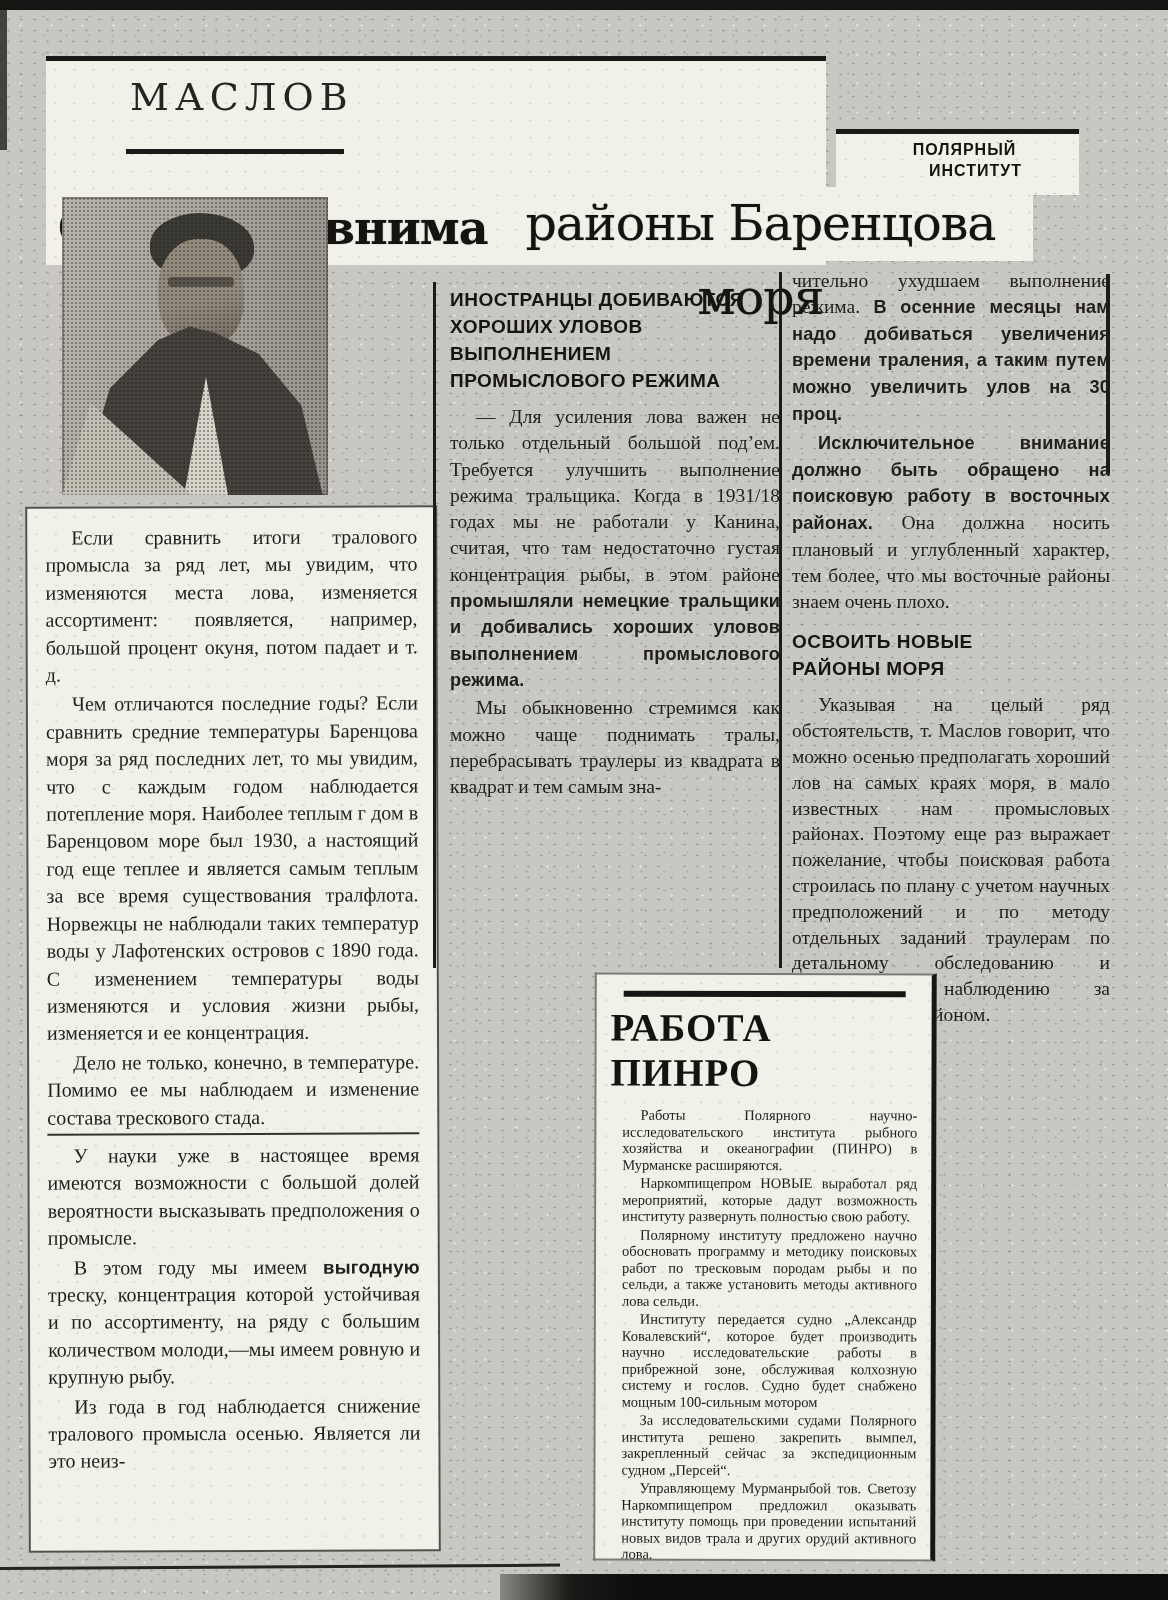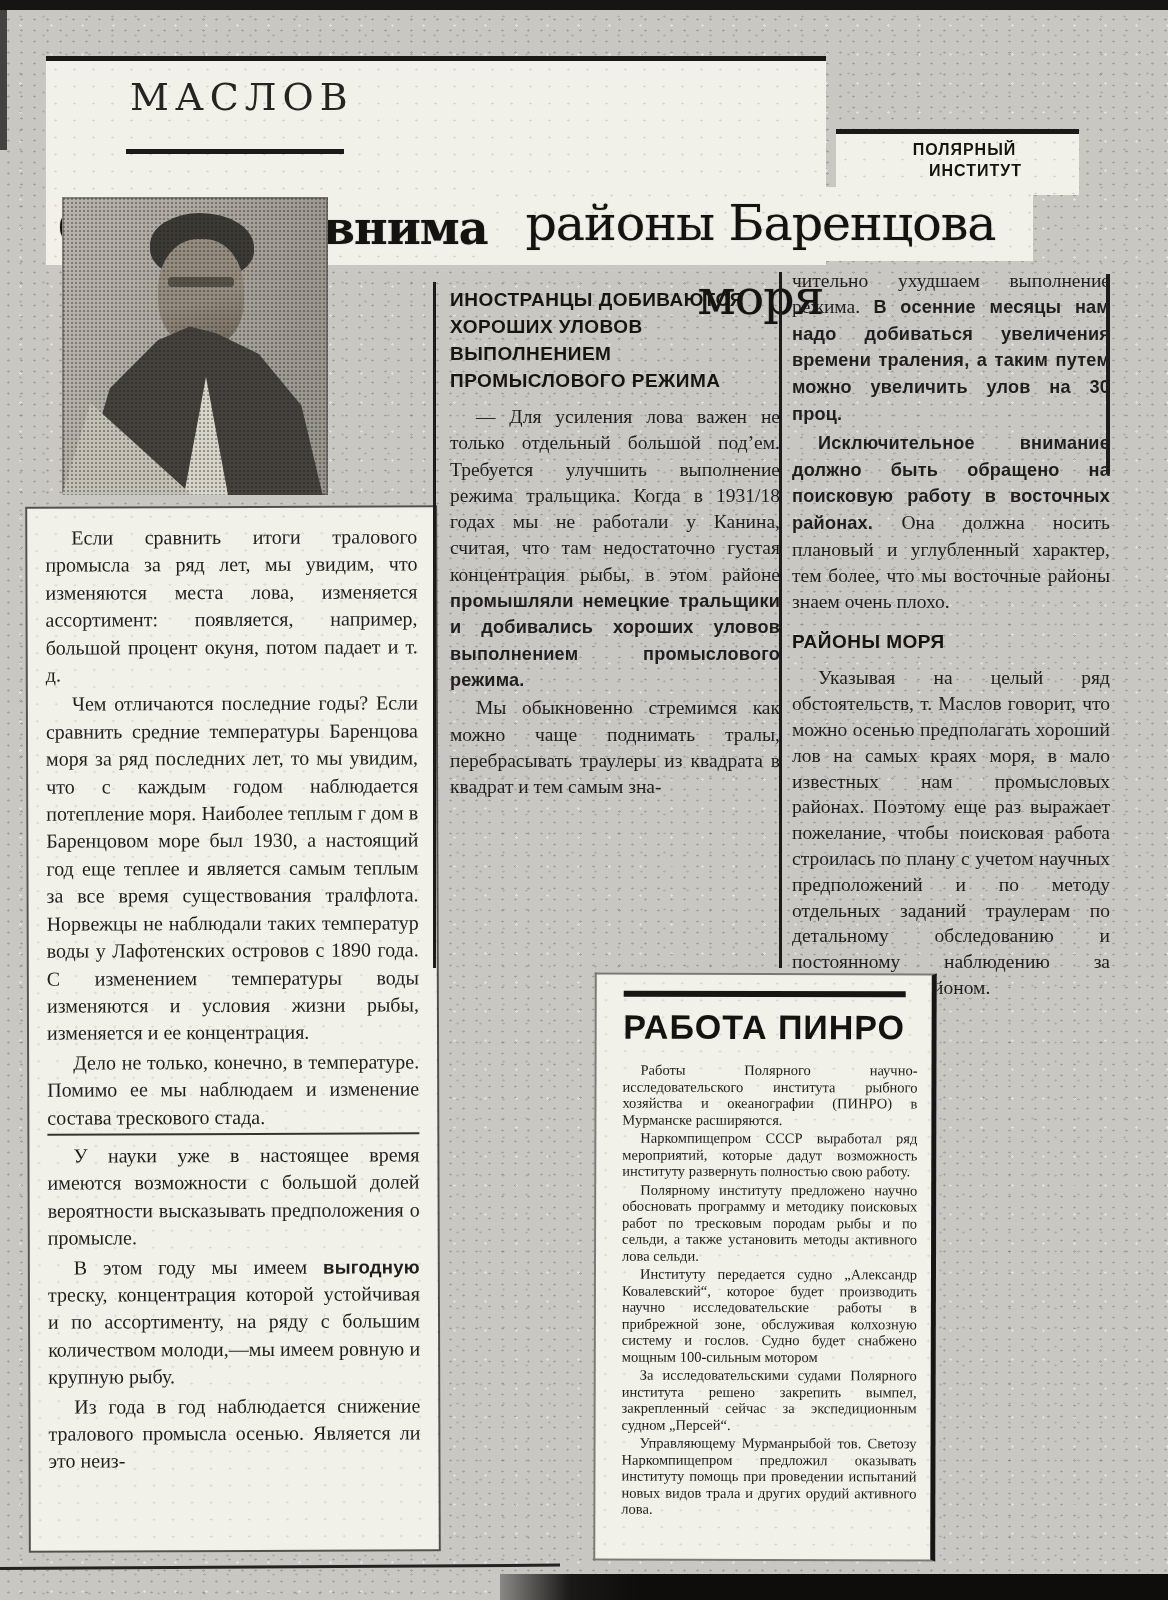--- a/index.html
+++ b/index.html
@@ -61,21 +61,21 @@
   .rule-mid-right{left:779px;top:272px;width:3px;height:696px;}
   .rule-far-right{left:1106px;top:274px;width:4px;height:200px;}
   .middle-col{left:450px;top:272px;width:330px;font-size:19.5px;line-height:26.3px;}
   .right-col{left:792px;top:268px;width:318px;font-size:19.5px;line-height:25.8px;}
   .subhead{font-family:"Liberation Sans",sans-serif;font-weight:700;font-size:19px;line-height:27px;letter-spacing:.5px;color:#17150f;margin:14px 0 10px;}
   .subhead-line{display:block;}
   
   .pinro-box{left:594px;top:973px;width:342px;height:588px;box-sizing:border-box;padding:16px 14px 8px;
     border:2px solid rgba(25,24,22,.55);border-right:5px solid #171614;transform:rotate(.15deg);}
   .pinro-rule{width:282px;height:6px;background:#171614;margin:0 auto 8px;}
-  .pinro-headline{text-align:center;font-family:Liberation Sans, sans-serif;font-weight:700;font-size:34px;line-height:45px;letter-spacing:1px;color:#14130f;}
+  .pinro-headline{font-family:Liberation Serif, serif;font-weight:700;font-size:39px;line-height:45px;letter-spacing:1px;color:#14130f;}
   .pinro-body{margin-top:12px;font-size:14.5px;line-height:16.5px;}
   .pinro-body .para{text-indent:18px;margin-left:12px;}
   
   .bottom-line{left:0;top:1567px;width:560px;height:3px;background:#24231f;transform:rotate(-.35deg);transform-origin:left center;}
   .bottom-bar{left:500px;top:1574px;width:668px;height:26px;background:linear-gradient(90deg,#8a8884 0,#1a1917 70px,#0e0d0c 140px);}
 </style>
 </head>
 <body>
 
 <div class="abs top-bar"></div>
@@ -125,35 +125,36 @@
       <p class="para"><span>Мы обыкновенно стремимся как можно чаще поднимать тралы, перебрасывать траулеры из квадрата в квадрат и тем самым зна-</span></p>
     </div>
 </div>
 
 <div class="abs right-col">
   <div>
       <p class="para noindent"><span>чительно ухудшаем выполнение режима. </span><span class="b">В осенние месяцы нам надо добиваться увеличения времени траления, а таким путем можно увеличить улов на 30 проц.</span></p>
       <p class="para"><span class="b">Исключительное внимание должно быть обращено на поисковую работу в восточных районах.</span><span> Она должна носить плановый и углубленный характер, тем более, что мы восточные районы знаем очень плохо.</span></p>
     </div>
   <div class="subhead">
+    <span class="subhead-line">ОСВОИТЬ НОВЫЕ</span>
     <span class="subhead-line">РАЙОНЫ МОРЯ</span>
   </div>
   <div>
       <p class="para"><span>Указывая на целый ряд обстоятельств, т. Маслов говорит, что можно осенью предполагать хороший лов на самых краях моря, в мало известных нам промысловых районах. Поэтому еще раз выражает пожелание, чтобы поисковая работа строилась по плану с учетом научных предположений и по методу отдельных заданий траулерам по детальному обследованию и постоянному наблюдению за промысловым районом.</span></p>
     </div>
 </div>
 
 <div class="abs paper pinro-box">
   <div class="pinro-rule"></div>
   <div class="pinro-headline">
     <div>РАБОТА ПИНРО</div>
   </div>
   <div class="pinro-body">
       <p class="para"><span>Работы Полярного научно-исследовательского института рыбного хозяйства и океанографии (ПИНРО) в Мурманске расширяются.</span></p>
-      <p class="para"><span>Наркомпищепром СССР выработал ряд мероприятий, которые дадут возможность институту развернуть полностью свою работу.</span></p>
+      <p class="para"><span>Наркомпищепром НОВЫЕ выработал ряд мероприятий, которые дадут возможность институту развернуть полностью свою работу.</span></p>
       <p class="para"><span>Полярному институту предложено научно обосновать программу и методику поисковых работ по тресковым породам рыбы и по сельди, а также установить методы активного лова сельди.</span></p>
       <p class="para"><span>Институту передается судно „Александр Ковалевский“, которое будет производить научно исследовательские работы в прибрежной зоне, обслуживая колхозную систему и гослов. Судно будет снабжено мощным 100-сильным мотором</span></p>
       <p class="para"><span>За исследовательскими судами Полярного института решено закрепить вымпел, закрепленный сейчас за экспедиционным судном „Персей“.</span></p>
       <p class="para"><span>Управляющему Мурманрыбой тов. Светозу Наркомпищепром предложил оказывать институту помощь при проведении испытаний новых видов трала и других орудий активного лова.</span></p>
     </div>
 </div>
 
 <div class="abs bottom-line"></div>
 <div class="abs bottom-bar"></div>
 

